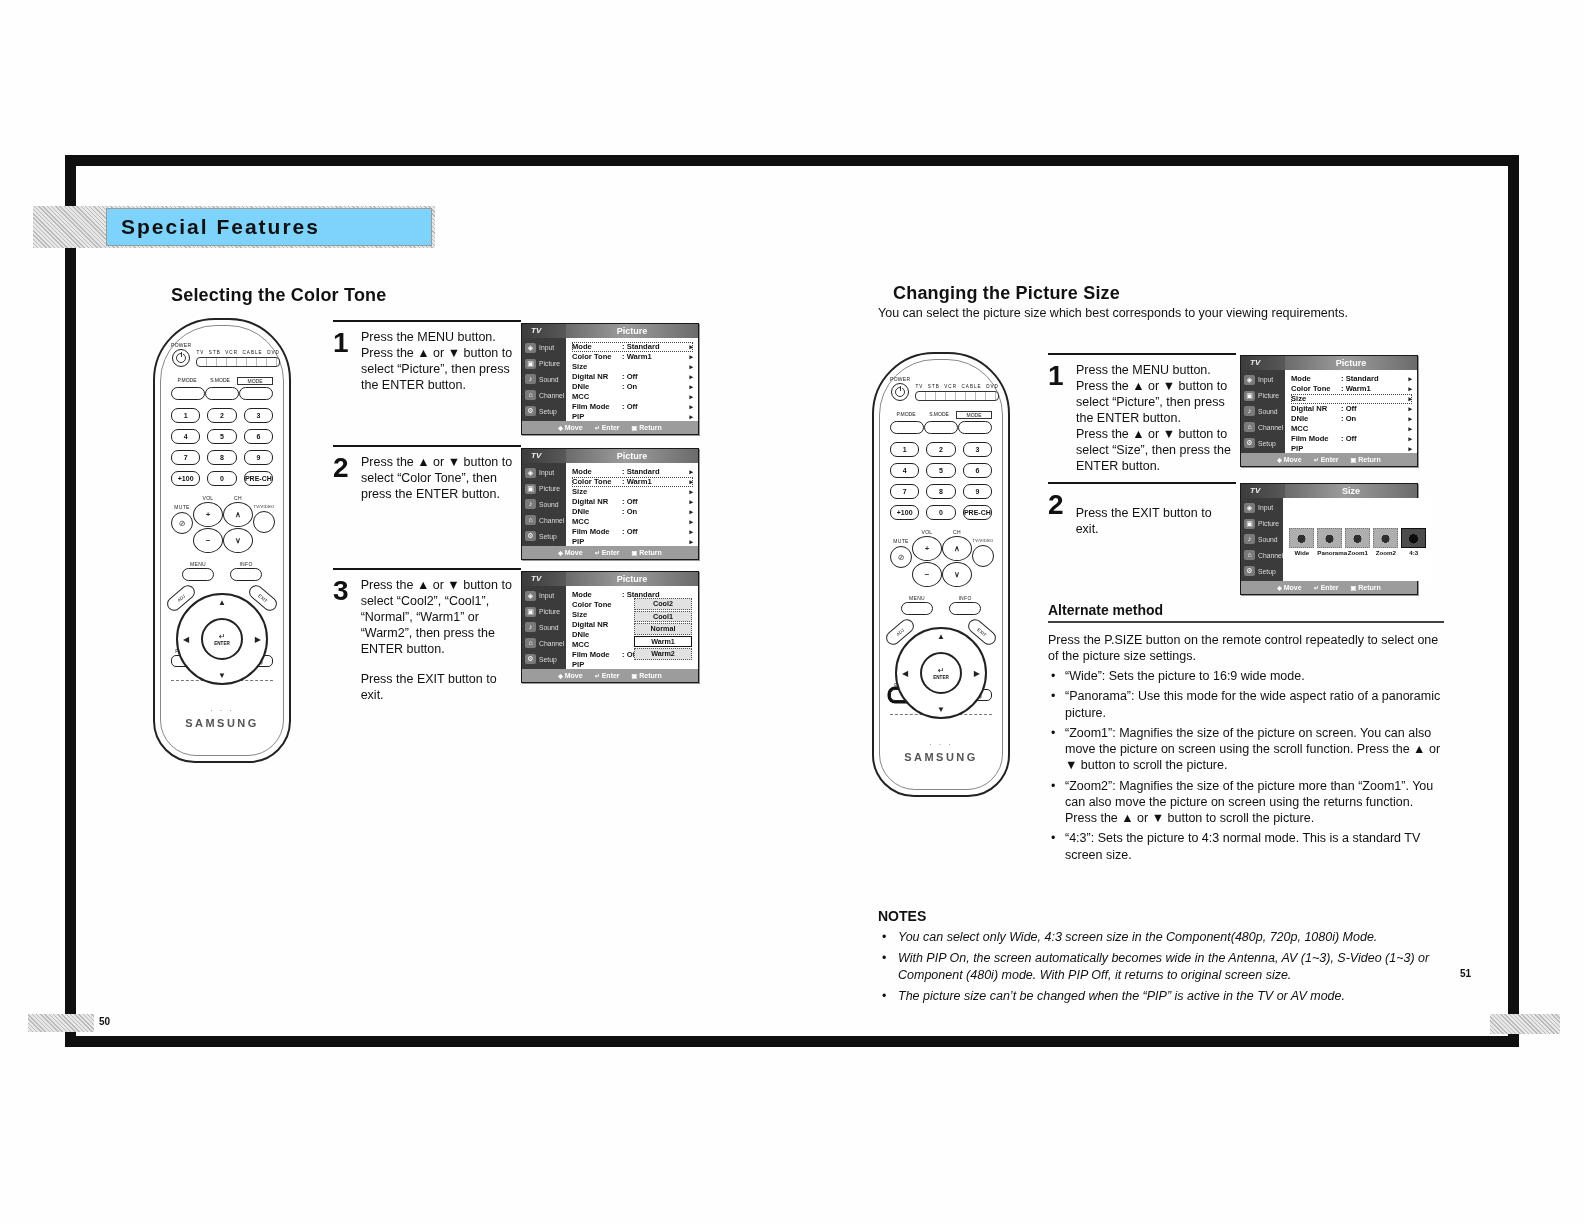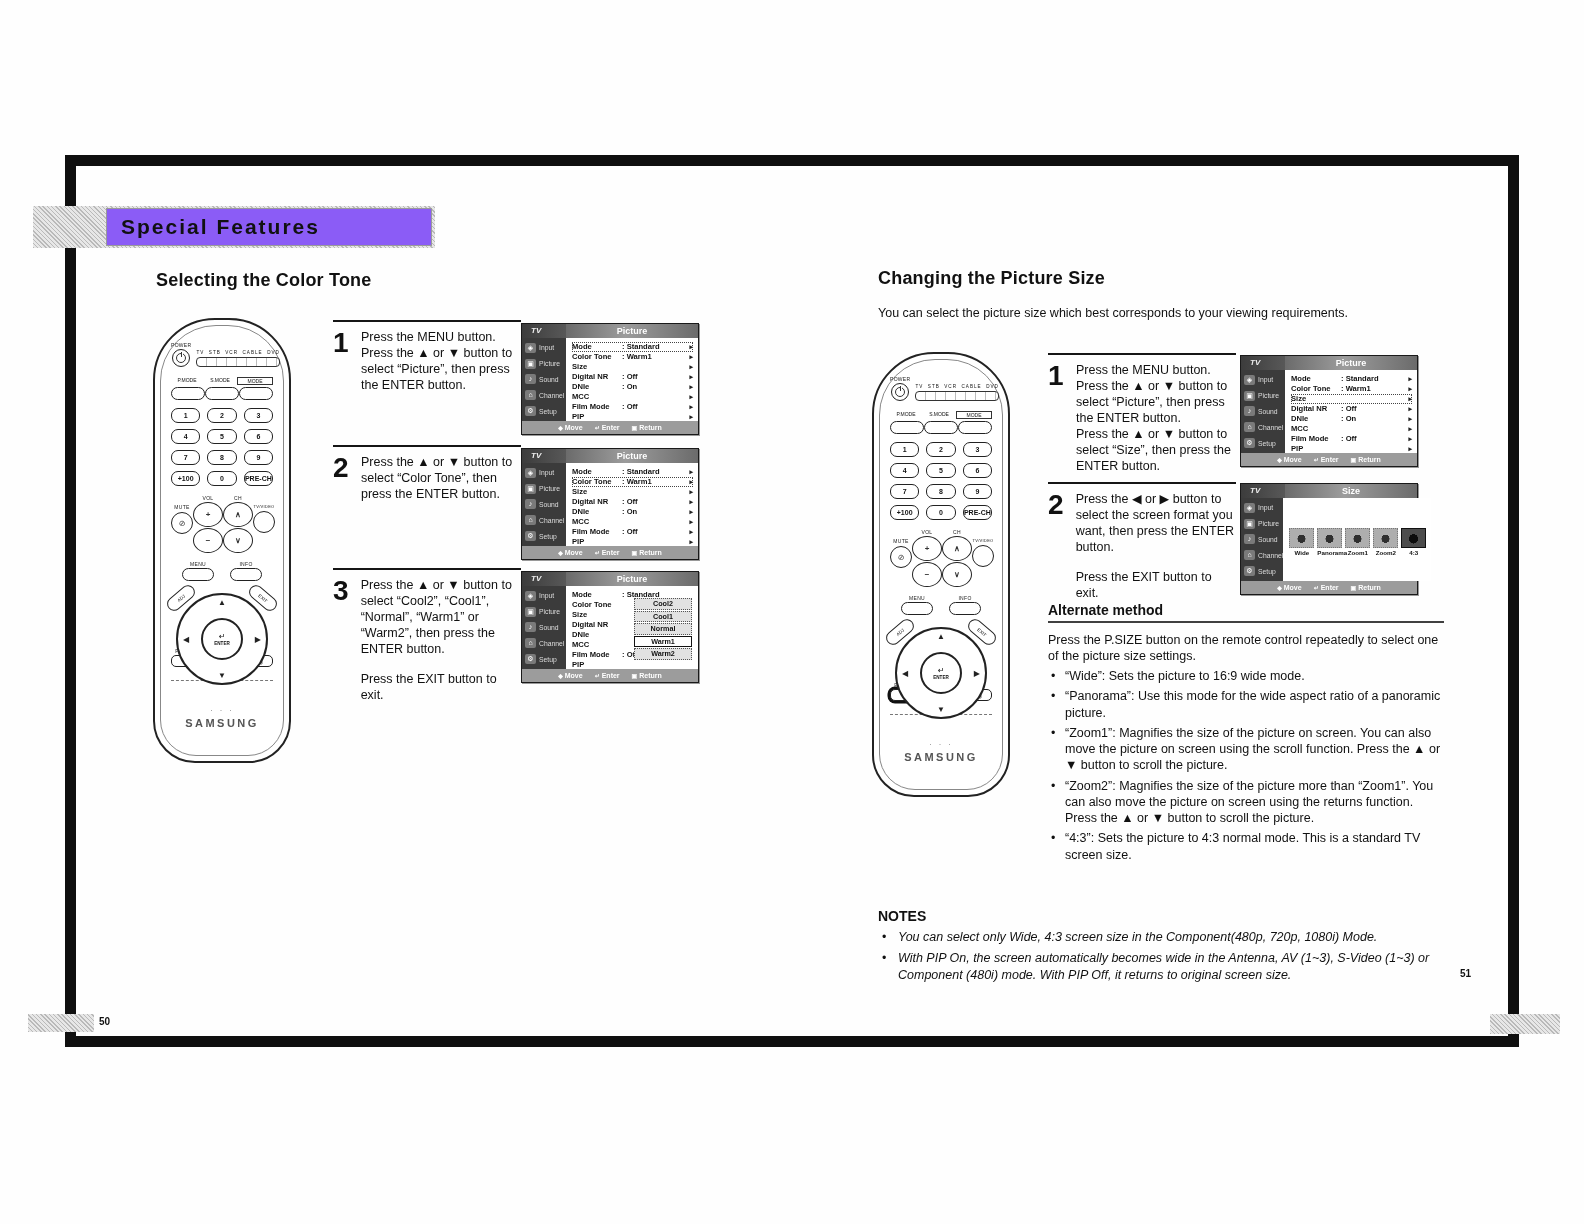--- a/index.html
+++ b/index.html
@@ -6,25 +6,25 @@
   .canvas{position:relative;width:1584px;height:1224px;background:#fefefe;overflow:hidden;
           font-family:"Liberation Sans",sans-serif;color:#111;}
   .abs{position:absolute;}
 
   
   .frame{position:absolute;left:65px;top:155px;width:1432px;height:870px;border:11px solid #0f0f0f;}
 
   
   .halftone{background-image:repeating-linear-gradient(45deg,#b9b9b9 0 1px,#e7e7e7 1px 3px);}
   .sf-band{left:33px;top:206px;width:402px;height:42px;}
-  .sf-box{left:106px;top:208px;width:326px;height:38px;background:#8b5cf6;border:1px solid #9a9a9a;
+  .sf-box{left:106px;top:208px;width:326px;height:38px;background:#7dd3fc;border:1px solid #9a9a9a;
           display:flex;align-items:center;padding-left:14px;box-sizing:border-box;}
   .sf-title{font-size:21px;font-weight:bold;letter-spacing:2px;}
 
-  h2.page-head{position:absolute;margin:0;font-size:18px;font-weight:bold;letter-spacing:.2px;}
+  h2.page-head{position:absolute;margin:15px;font-size:18px;font-weight:bold;letter-spacing:.2px;}
   .intro{position:absolute;font-size:12.5px;line-height:1.25;}
 
   
   .step{position:absolute;border-top:2px solid #151515;padding-top:7px;display:flex;}
   .step-num{font-size:28px;font-weight:bold;width:28px;line-height:1;}
   .step-text{font-size:12.5px;line-height:1.28;white-space:pre-line;}
   .step-text2{margin-top:14px;}
 
   
   .remote-slot{position:absolute;}
@@ -754,24 +754,20 @@
 select “Picture”, then press
 the ENTER button.
 Press the ▲ or ▼ button to
 select “Size”, then press the
 ENTER button.</div>
     </div>
   </div>
   <div class="step" style="left:1048px;top:482px;width:188px;">
     <div class="step-num">2</div>
     <div>
-      <div class="step-text">Press the ◀ or ▶ button to
-select the screen format you
-want, then press the ENTER
-button.</div>
       <div class="step-text step-text2">Press the EXIT button to exit.</div>
     </div>
   </div>
 
   <div class="osd" style="left:1240px;top:355px;">
     <div class="osd-header">
       <span class="osd-tab">TV</span>
       <span class="osd-title">Picture</span>
     </div>
     <div class="osd-body">
@@ -950,20 +946,21 @@
 
   </div>
 
   <div class="abs" style="left:878px;top:908px;width:572px;">
     <h3 class="notes-head">NOTES</h3>
 
       <div class="note">You can select only Wide, 4:3 screen size in the Component(480p, 720p, 1080i) Mode.</div>
 
       <div class="note">With PIP On, the screen automatically becomes wide in the Antenna, AV (1~3), S-Video (1~3) or Component (480i) mode. With PIP Off, it returns to original screen size.</div>
 
+      <div class="note">The picture size can’t be changed when the “PIP” is active in the TV or AV mode.</div>
 
   </div>
 
   <div class="smudge halftone" style="left:28px;top:1014px;width:66px;height:18px;"></div>
   <div class="page-num" style="left:99px;top:1016px;">50</div>
   <div class="page-num" style="left:1460px;top:968px;">51</div>
   <div class="smudge halftone" style="left:1490px;top:1014px;width:70px;height:20px;"></div>
 
 </div>
 

